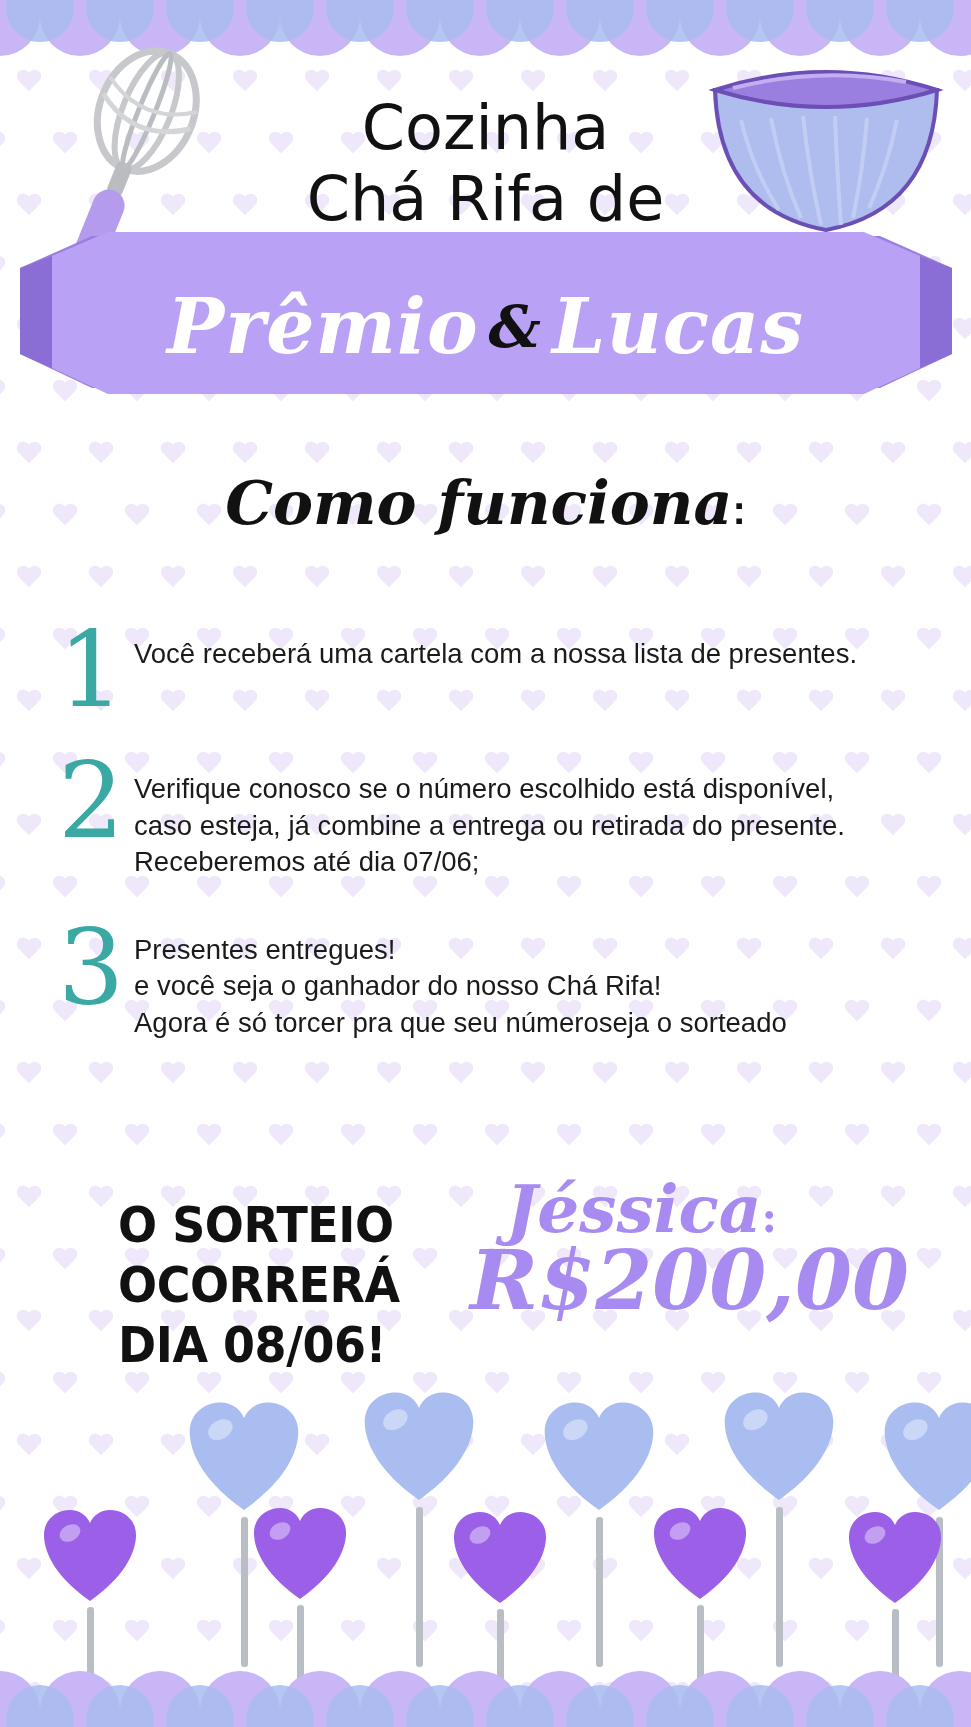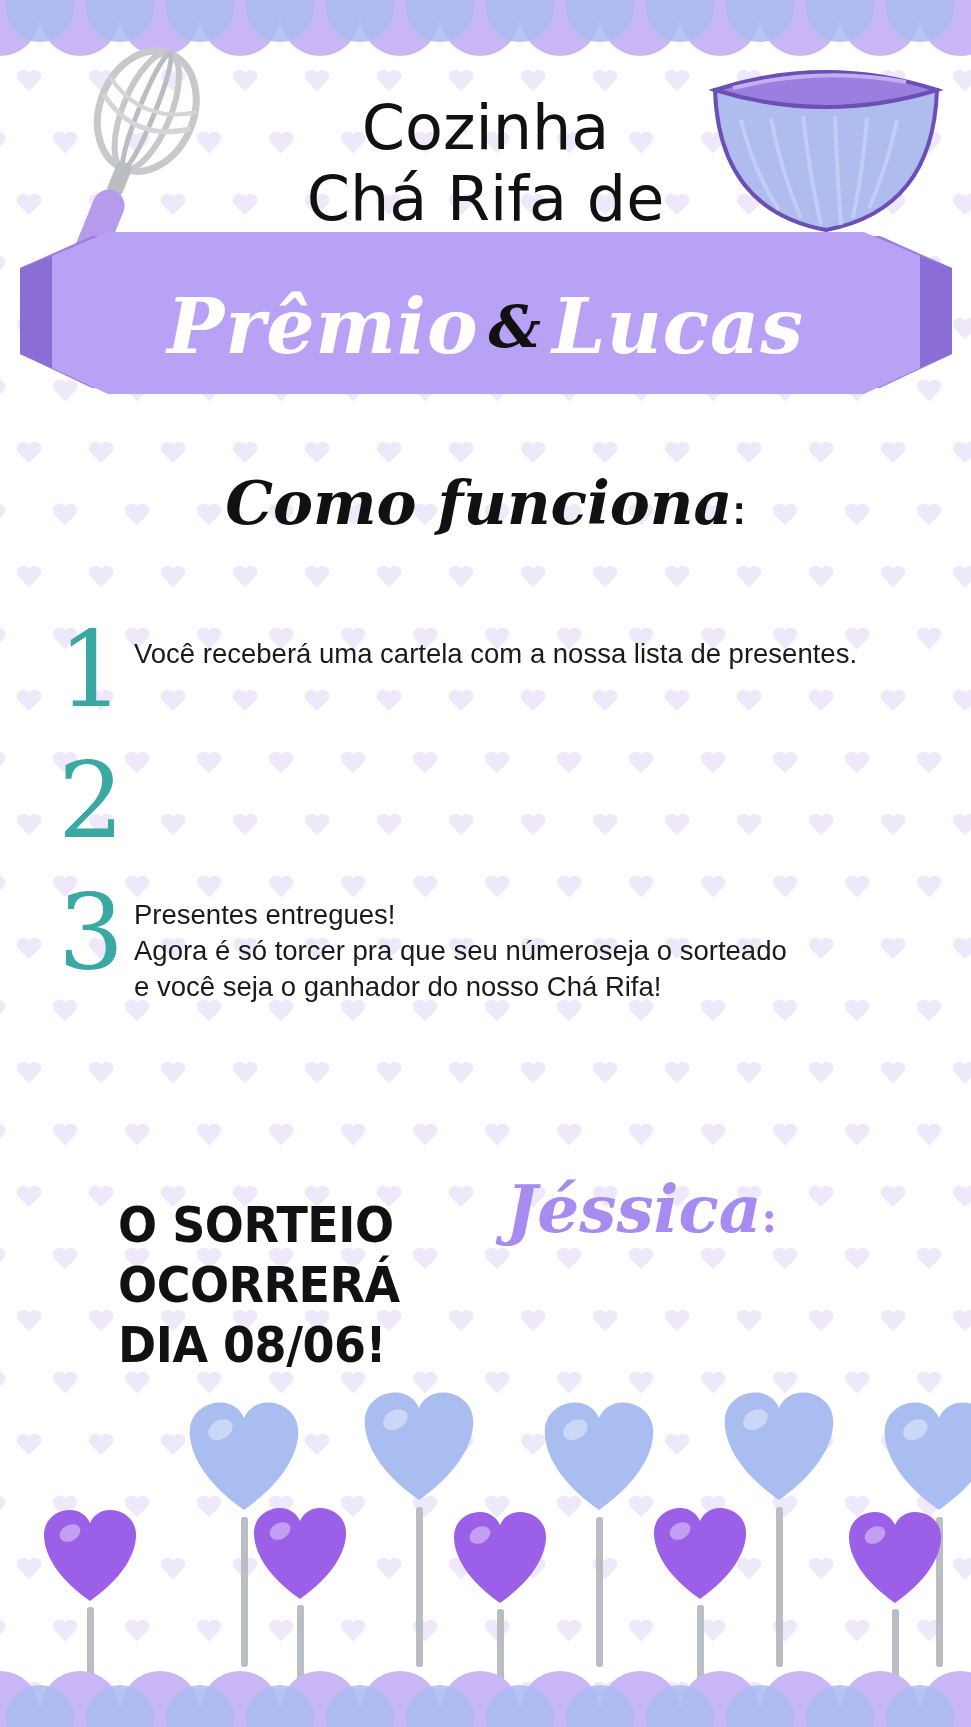--- a/index.html
+++ b/index.html
@@ -766,41 +766,47 @@
 
     <div class="step step-1">
       <div class="step-num">1</div>
       <div class="step-text">
         <div>Você receberá uma cartela com a nossa lista de presentes.</div>
       </div>
     </div>
 
     <div class="step step-2">
       <div class="step-num">2</div>
+      <div class="step-text">
+        <div>Verifique conosco se o número escolhido está disponível,</div>
+        <div>caso esteja, já combine a entrega ou retirada do presente.</div>
+        <div>Receberemos até dia 07/06;</div>
+      </div>
     </div>
 
     <div class="step step-3">
       <div class="step-num">3</div>
       <div class="step-text">
         <div>Presentes entregues!</div>
+        <div>e você seja o ganhador do nosso Chá Rifa!</div>
         <div>Agora é só torcer pra que seu númeroseja o sorteado</div>
-        <div>e você seja o ganhador do nosso Chá Rifa!</div>
       </div>
     </div>
 
   </div>
 
   <div class="draw-info">
     <div>O SORTEIO</div>
     <div>OCORRERÁ</div>
     <div>DIA 08/06!</div>
   </div>
 
   <div class="prize">
     <span class="prize-label"><span>Jéssica</span><span class="colon">:</span></span>
+    <span class="prize-value">R$200,00</span>
   </div>
 
   <div class="lollipops" id="lollis">
       <div class="lolli" style="left: 185px; width: 118px; height: 268px; bottom: 60px; z-index: 1;">
         <div class="stick" style="height: 150px;"></div>
         <svg width="118" height="118" viewBox="0 0 100 100" class="heart-shape">
           <path d="M50 94 C10 66 4 40 4 28 C4 12 17 3 30 3 C40 3 47 9 50 16 C53 9 60 3 70 3 C83 3 96 12 96 28 C96 40 90 66 50 94 Z" fill="#a9bdf0"></path>
           <ellipse cx="30" cy="26" rx="11" ry="8" fill="#ffffff" opacity="0.4" transform="rotate(-30 30 26)"></ellipse>
         </svg>
       </div>

